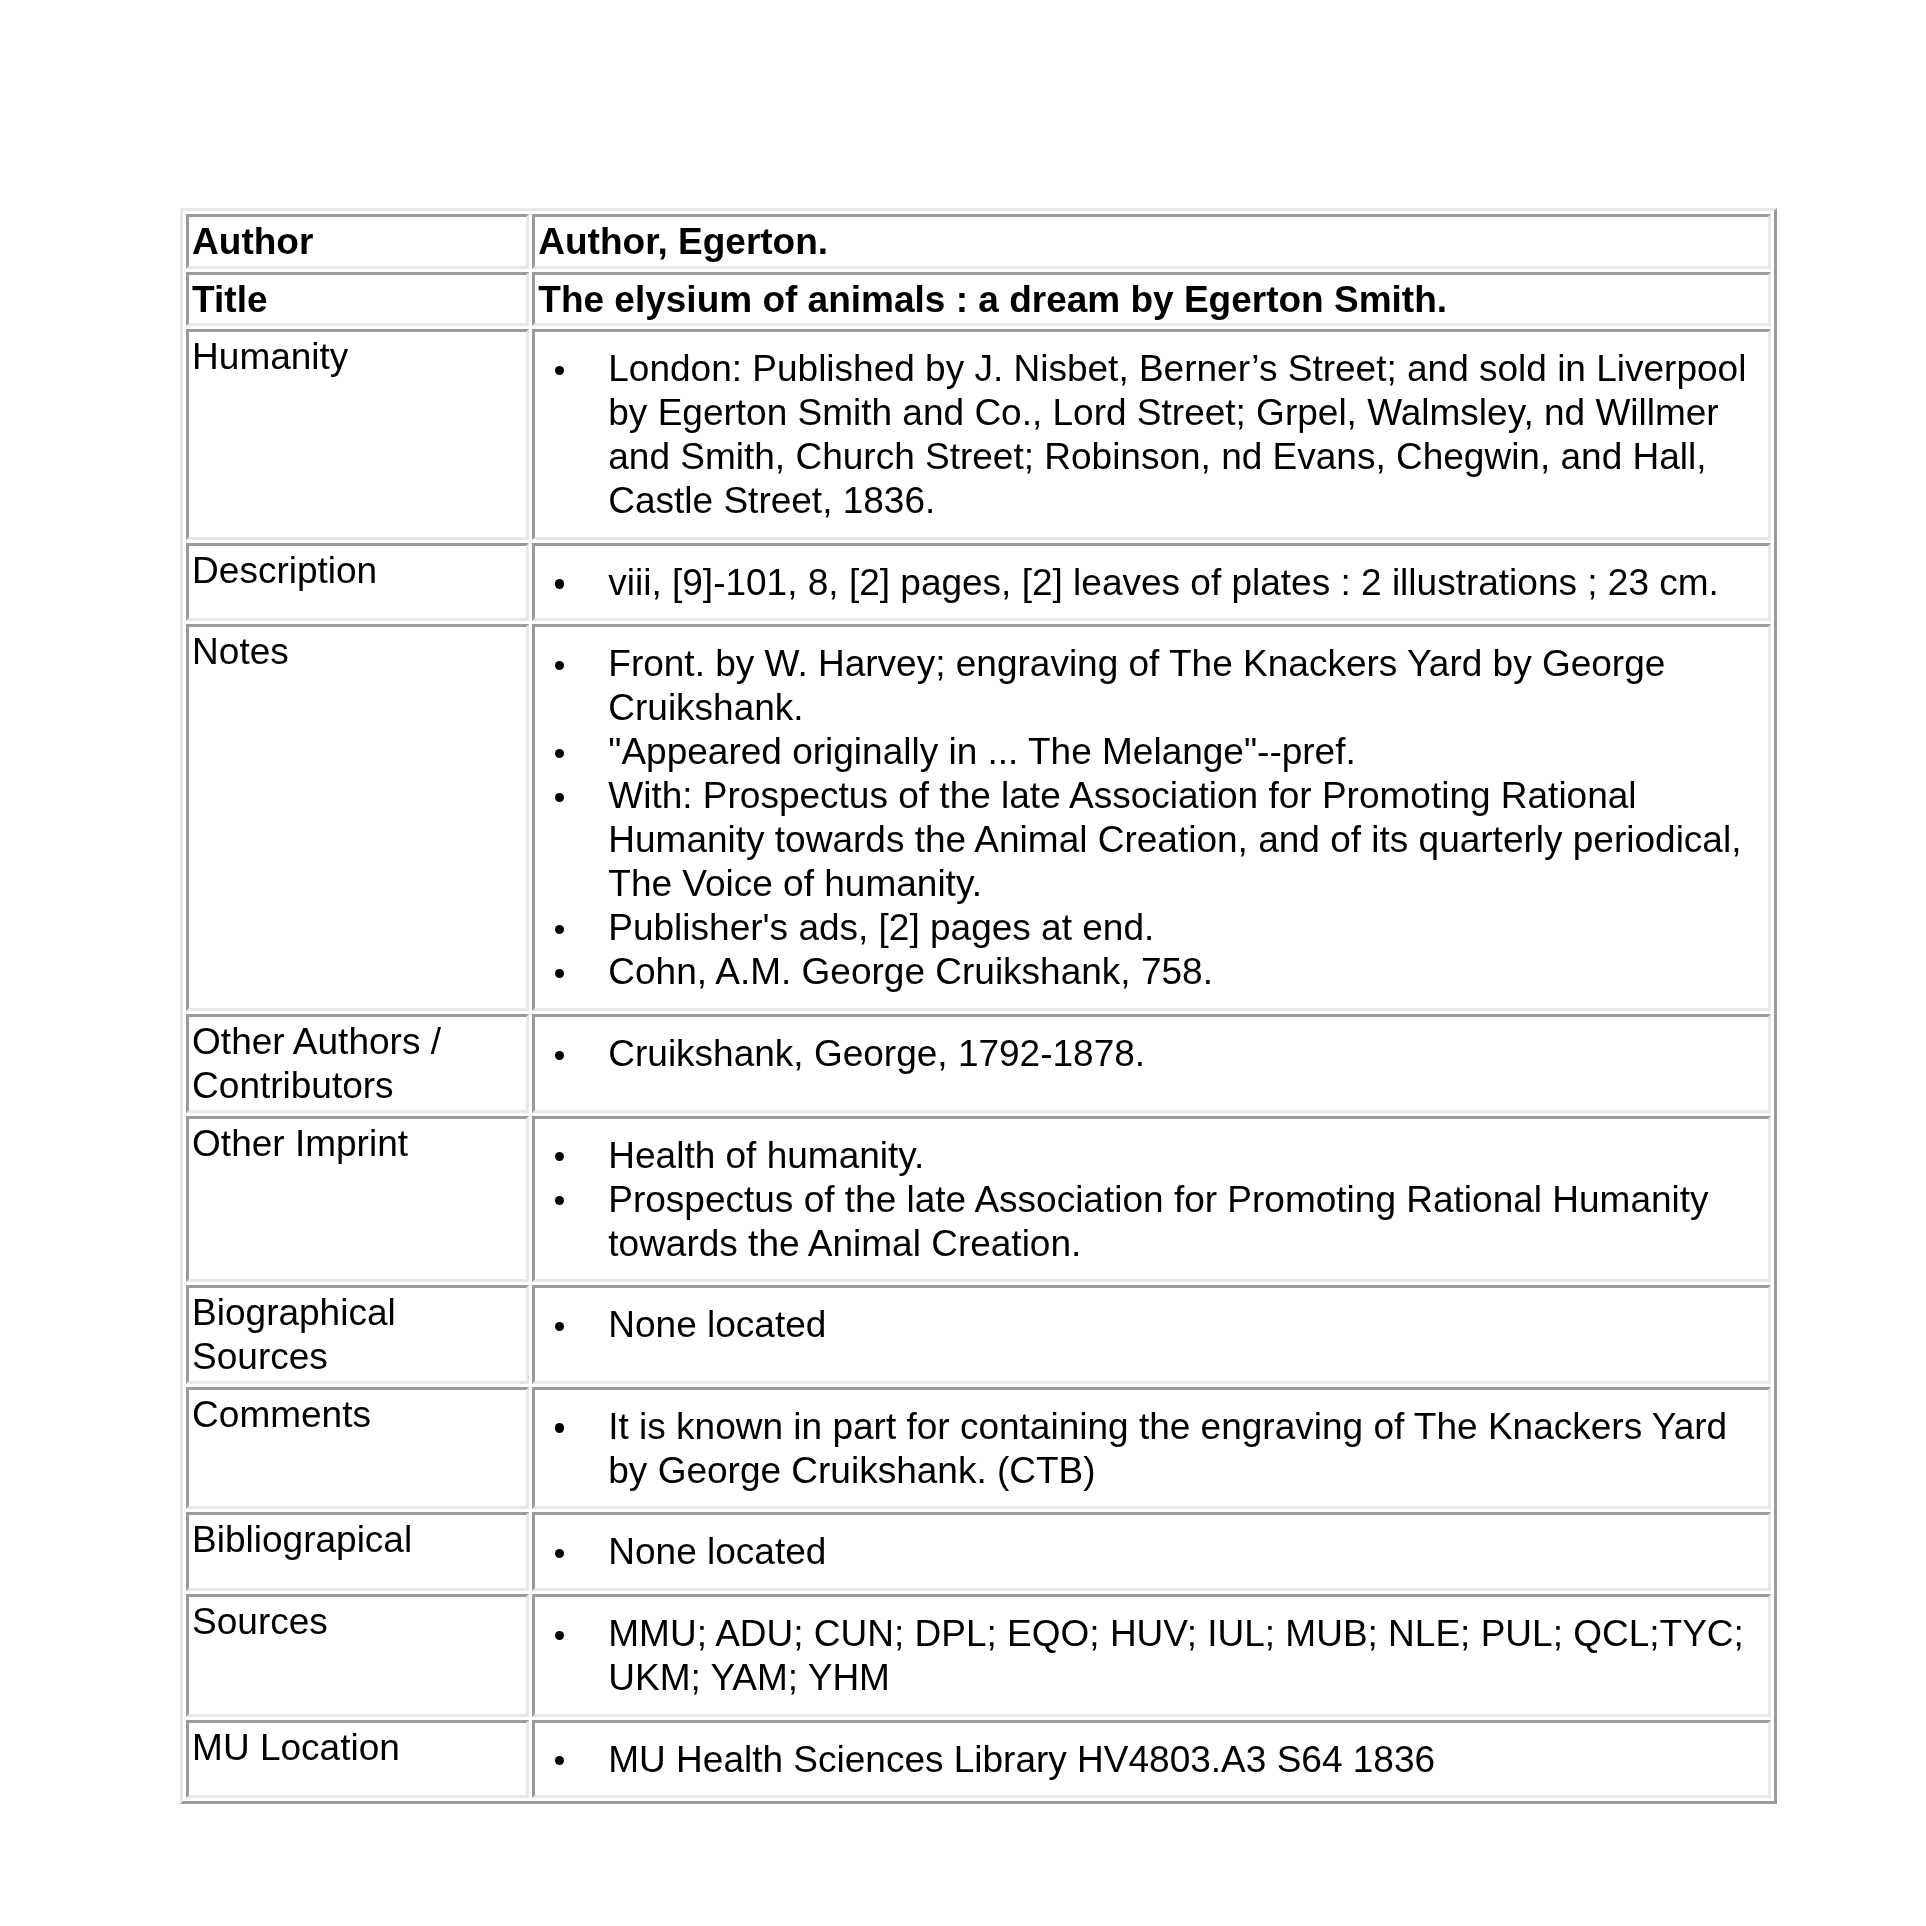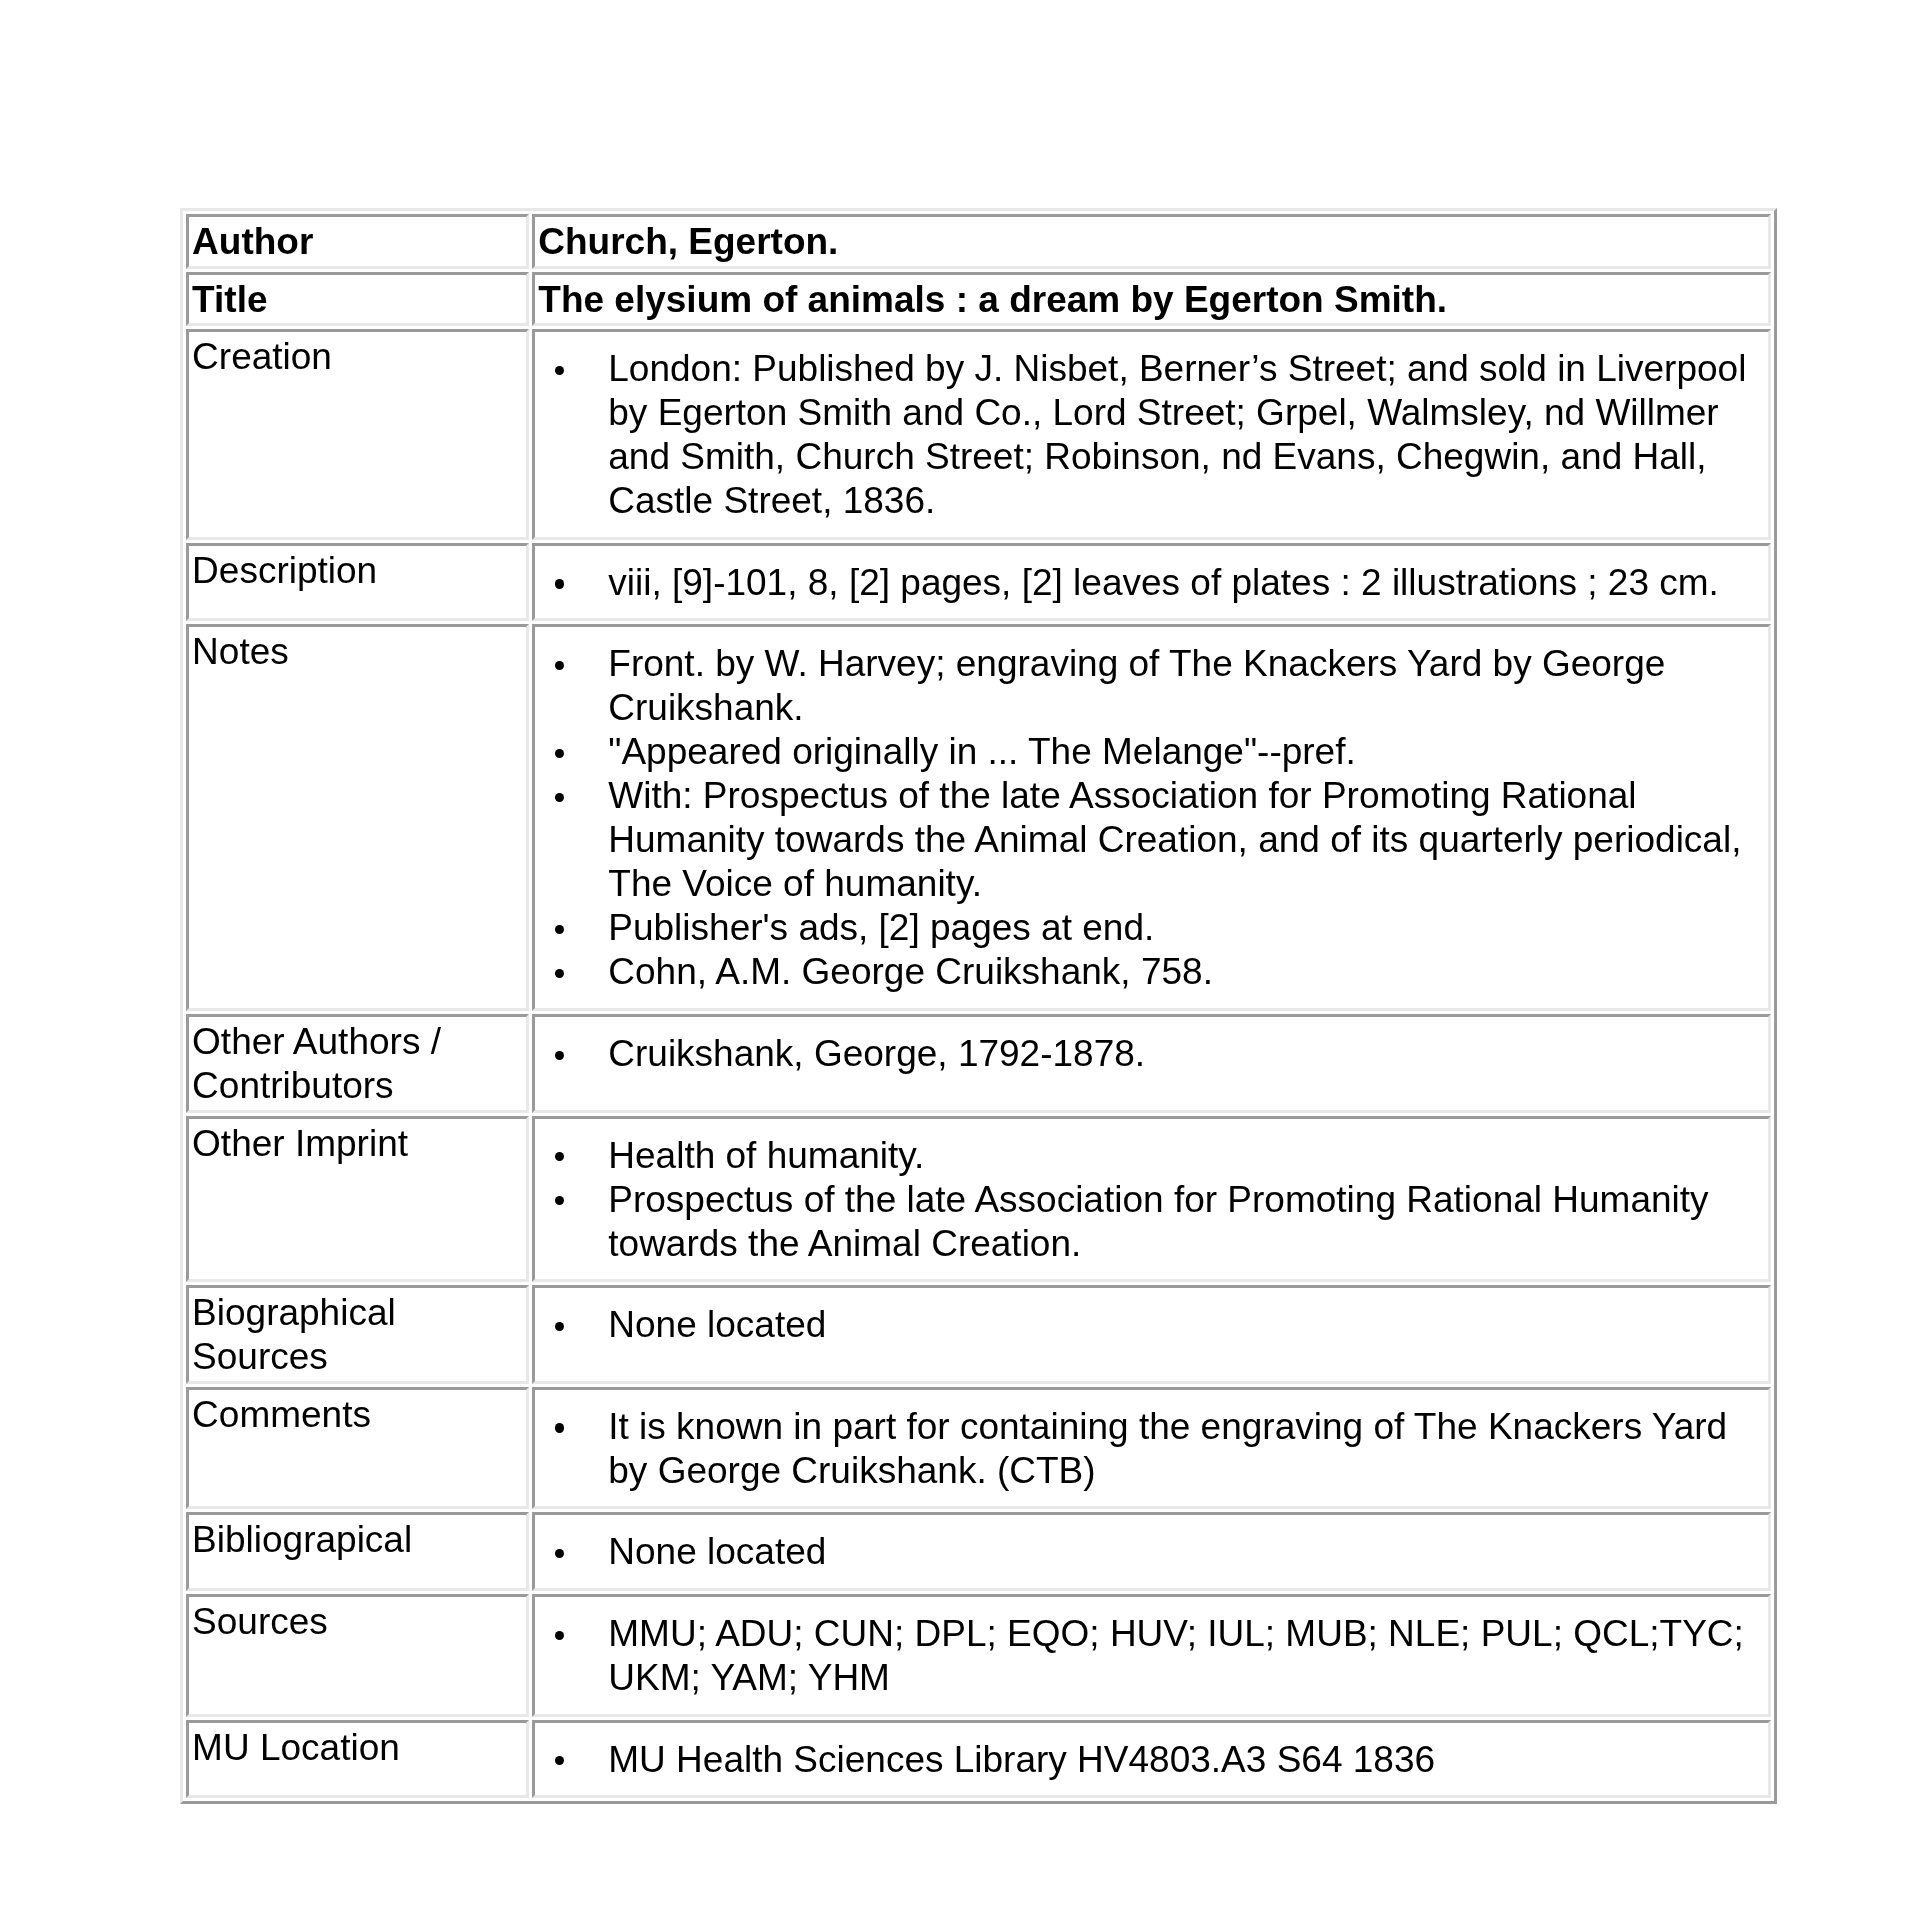--- a/index.html
+++ b/index.html
@@ -15,28 +15,28 @@
   li .bullet{position:absolute;left:-58px;top:0;width:58px;}
   li .bullet::before{content:"";position:absolute;left:4.6px;top:18.5px;width:9.2px;height:9.2px;border-radius:50%;background:#000;}
 </style>
 </head>
 <body>
 
 <table class="record">
   <tbody id="record-body">
       <tr>
         <td class="label bold">Author</td>
-        <td class="bold">Church, Egerton.</td>
+        <td class="bold">Author, Egerton.</td>
       </tr>
       <tr>
         <td class="label bold">Title</td>
         <td class="bold">The elysium of animals : a dream by Egerton Smith.</td>
       </tr>
       <tr>
-        <td class="label">Creation</td>
+        <td class="label">Humanity</td>
         <td>
           <ul>
             <li><span class="bullet"></span><span>London: Published by J. Nisbet, Berner’s Street; and sold in Liverpool by Egerton Smith and Co., Lord Street; Grpel, Walmsley, nd Willmer and Smith, Church Street; Robinson, nd Evans, Chegwin, and Hall, Castle Street, 1836.</span></li>
           </ul>
         </td>
       </tr>
       <tr>
         <td class="label">Description</td>
         <td>
           <ul>

